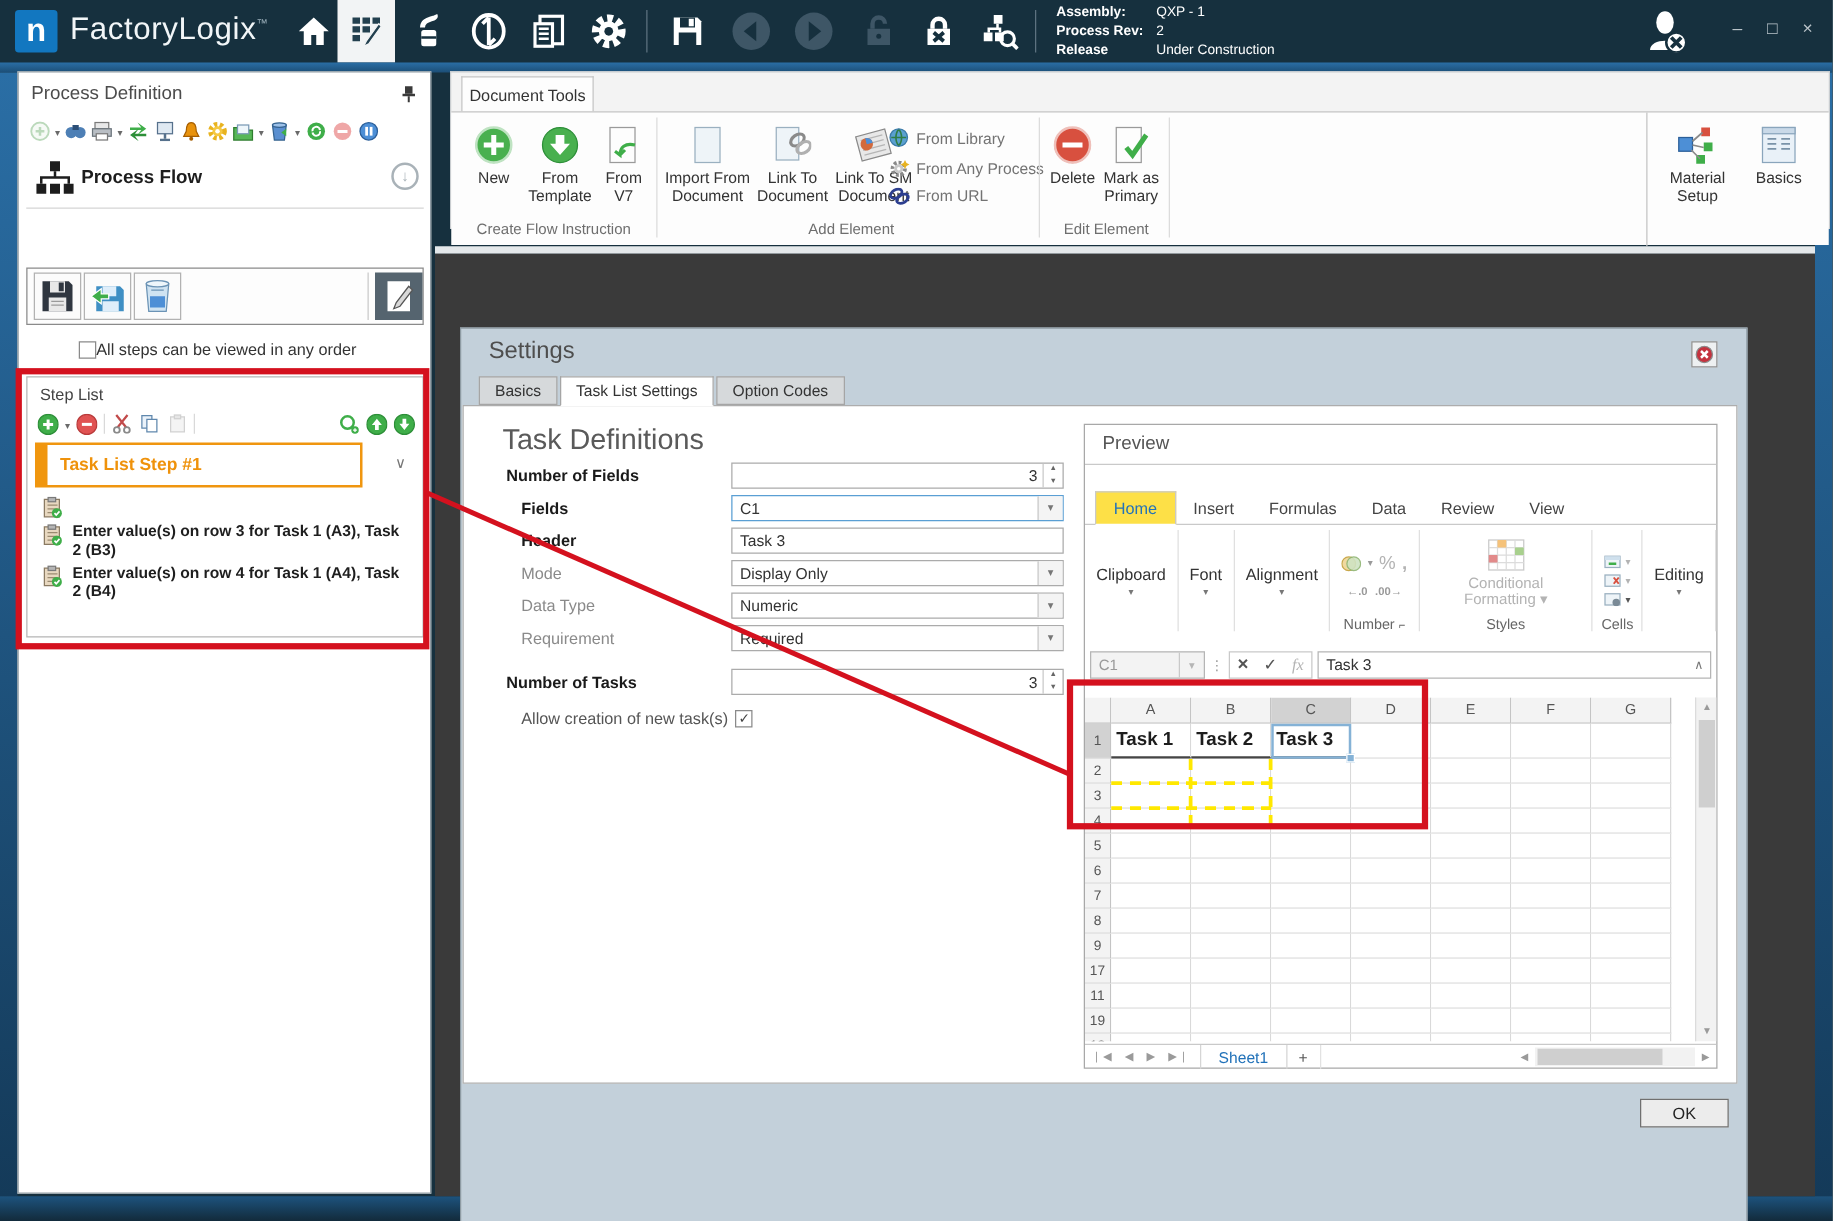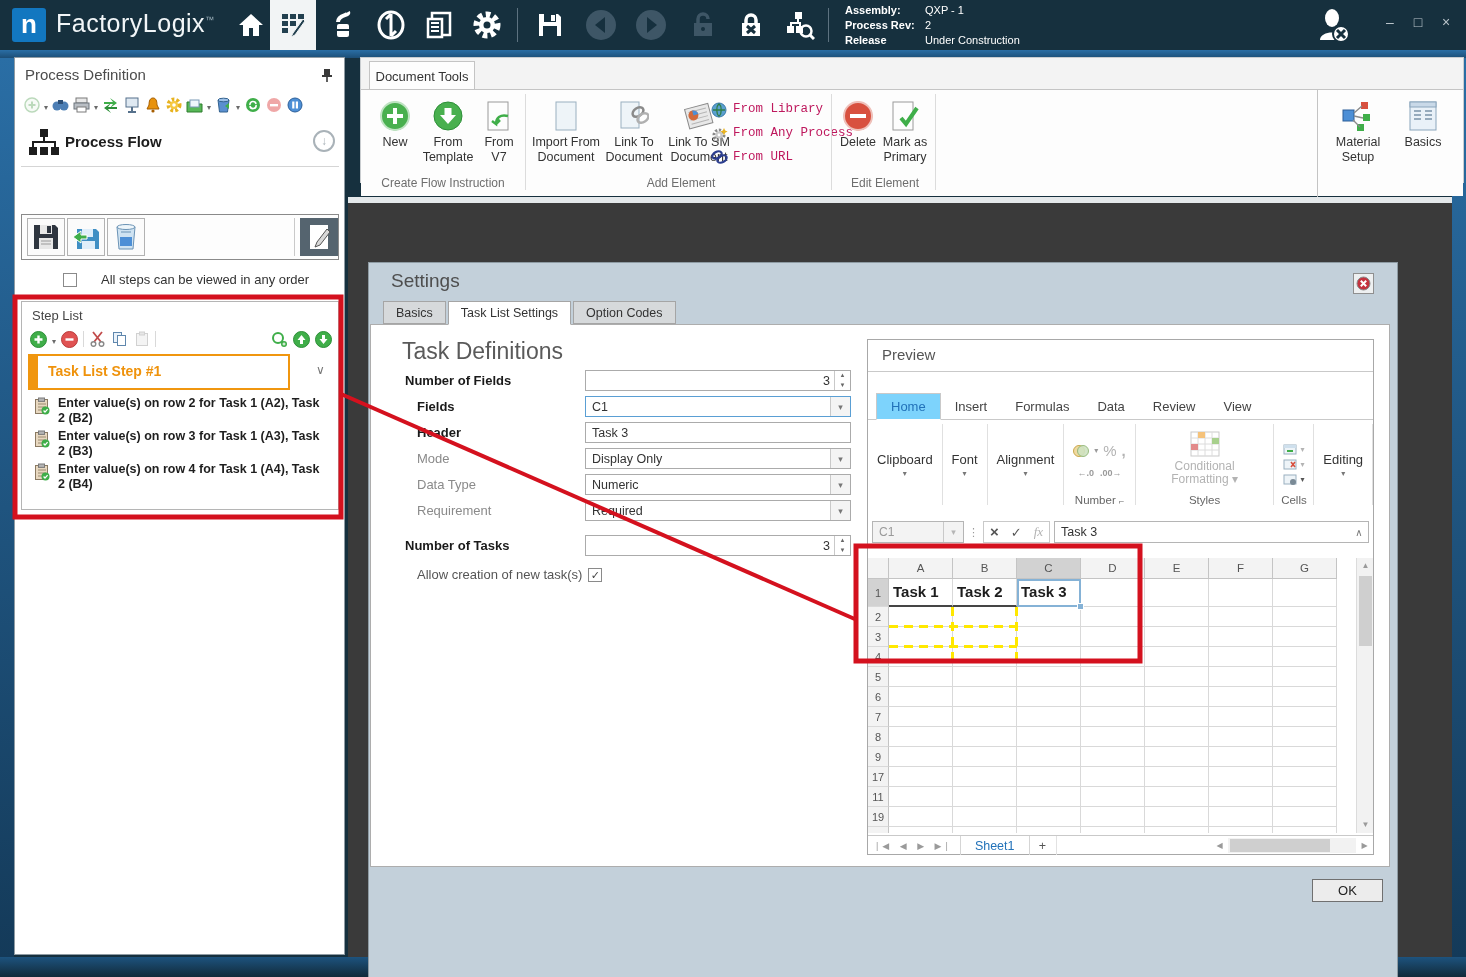--- a/index.html
+++ b/index.html
@@ -44,21 +44,21 @@
   .circ-btn::after { content:"↓"; }
   #lp-div1 { position:absolute; left:6px; top:108px; width:318px; height:1px; background:#d5d5d5; }
   #lp-edit { position:absolute; left:0; top:114px; width:331px; height:38px; }
   #lp-edit .lbl { position:absolute; left:52px; top:8px; font-size:15px; font-weight:bold; color:#1d1d1d; }
   #lp-btnbar { position:absolute; left:6px; top:156px; width:318px; height:46px; border:1px solid #8a8a8a; background:#fdfdfd; }
   .sq-btn { position:absolute; top:3px; width:38px; height:38px; border:1px solid #b2b2b2; background:#fbfbfb;
     display:flex; align-items:center; justify-content:center; }
   #lp-btnbar .vsep { position:absolute; left:272px; top:3px; width:1px; height:38px; background:#c9c9c9; }
   #btn-edit-dark { position:absolute; left:278px; top:3px; width:38px; height:38px; background:#55646f;
     display:flex; align-items:center; justify-content:center; }
-  #lp-check { position:absolute; left:16px; top:214px; display:flex; align-items:center; gap:24px;padding-left:32px; }
+  #lp-check { position:absolute; left:16px; top:214px; display:flex; align-items:center; gap:0;padding-left:32px; }
   .cb { width:14px; height:14px; border:1px solid #8a8a8a; background:#fff; font-size:11px; line-height:12px; text-align:center; color:#444; }
   #lp-check .lbl { font-size:13px; color:#333; }
 
   
   #steplist { position:absolute; left:6px; top:243px; width:318px; height:209px; border:1px solid #b5b5b5; background:#fff; }
   #sl-title { position:absolute; left:10px; top:6px; font-size:13px; color:#444; }
   #sl-toolbar { position:absolute; left:8px; top:26px; width:302px; height:22px; display:flex; align-items:center; gap:5px; }
   #sl-toolbar .flex-sp { flex:1; }
   .tsep { width:1px; height:16px; background:#d9d9d9; }
   #sl-sel { position:absolute; left:6px; top:52px; width:306px; height:36px; }
@@ -75,21 +75,21 @@
   #ribbon { position:absolute; left:348px; top:57px; width:1104px; height:126px; background:#f3f3f3; border:1px solid #c9cdd0;margin-left:12px; }
   #ribbon-strip { position:absolute; left:348px; top:197px; width:1104px; height:6px; background:#e4e8ea; }
   #doc-tab { position:absolute; left:8px; top:3px; width:106px; height:29px; background:#fdfdfd;
     border:1px solid #c4c4c4; border-bottom:none; font-size:13px; color:#333;
     display:flex; align-items:center; justify-content:center; }
   #ribbon-body { position:absolute; left:0; top:31px; width:1102px; height:107px; background:#fdfdfd; border-top:1px solid #c4c4c4; }
   .rgroup-label { position:absolute; bottom:6px; font-size:12px; color:#6e6e6e; text-align:center; }
   .rsep { position:absolute; top:4px; width:1px; height:96px; background:#dcdcdc; }
   .bigbtn { position:absolute; top:6px; text-align:center; font-size:12.5px; color:#333; line-height:15px; }
   .bigbtn .ic { height:36px; display:flex; align-items:flex-end; justify-content:center; margin-bottom:3px; }
-  .smallbtn { position:absolute; display:flex; gap:5px; font-size:12.5px; color:#be185d;font-family:Liberation Mono, monospace; }
+  .smallbtn { position:absolute; display:flex; align-items:center; gap:5px; font-size:12.5px; color:#737373; }
   #ribbon-right-sep { position:absolute; left:956px; top:0; width:1px; height:107px; background:#c4c4c4; }
 
   
   #workspace { position:absolute; left:348px; top:203px; width:1104px; height:754px; background:#3a3a3a; }
   #dialog { position:absolute; left:20px; top:59px; width:1030px; height:720px; background:#c3d0da; border:1px solid #8e9ba3;text-decoration:underline; }
   #dlg-title { position:absolute; left:22px; top:7px; font-size:19px; color:#4e4e4e; }
   #dlg-close { position:absolute; left:984px; top:10px; width:21px; height:21px; background:#eef0f1; border:1px solid #8f8f8f;
     display:flex; align-items:center; justify-content:center; }
   #dlg-tabs { position:absolute; left:14px; top:38px; height:24px; display:flex; }
   .dtab { height:23px; padding:0 12px; font-size:12.5px; color:#333; background:#d6d9db; border:1px solid #a5a5a5;
@@ -112,21 +112,21 @@
     font-size:9px; display:flex; align-items:center; justify-content:center; }
   .ctl .spin { width:16px; height:19px; border-left:1px solid #c9c9c9; display:flex; flex-direction:column; }
   .ctl .spin span { flex:1; font-size:6px; color:#666; text-align:center; line-height:9px; }
 
   
   #preview { position:absolute; left:496px; top:14px; width:507px; height:516px; border:1px solid #a8a8a8; background:#fff; }
   #pv-title { position:absolute; left:14px; top:6px; font-size:15px; color:#555; }
   #pv-titleline { position:absolute; left:0; top:31px; width:505px; height:1px; background:#c9c9c9; }
   #pv-tabs { position:absolute; left:8px; top:53px; height:27px; display:flex; }
   .ptab { padding:0 14px; font-size:13px; color:#444; display:flex; align-items:center; }
-  .ptab.active { color:#2272b9; border:1px solid #c9c9c9; border-bottom:1px solid #fff; background:#7dd3fc; position:relative; z-index:2; }
+  .ptab.active { color:#2272b9; border:1px solid #c9c9c9; border-bottom:1px solid #fff; background:#fde047; position:relative; z-index:2; }
   #pv-tabline { position:absolute; left:0; top:79px; width:505px; height:1px; background:#c9c9c9; }
   #pv-groups { position:absolute; left:0; top:80px; width:505px; height:89px; display:flex; align-items:stretch; }
   .pgroup { position:relative; display:flex; flex-direction:column; align-items:center; justify-content:center;
     font-size:13px; color:#333; padding:0 9px; }
   .pgroup .gcaret { font-size:8px; color:#777; margin-top:2px; }
   .pvsep { width:1px; background:#e0e0e0; margin:4px 0; }
   .pglabel { position:absolute; bottom:3px; width:100%; text-align:center; font-size:11.5px; color:#666; }
   .gray { color:#b3b3b3; }
   #grp-number .icons-top { display:flex; align-items:center; gap:5px; height:26px; margin-bottom:4px; }
   #grp-number .icons-bot { display:flex; gap:6px; font-size:9px; color:#9a9a9a; font-weight:bold; margin-bottom:14px; }
@@ -544,21 +544,20 @@
       </div>
       <div id="sl-items">
           <div class="step-item">
             <svg width="16" height="18">
               <rect x="1.5" y="2.5" width="12" height="14" fill="#e8d8c0" stroke="#8a7a62"></rect>
               <rect x="4.5" y="1" width="6" height="3.4" fill="#b5b5b5" stroke="#7a7a7a"></rect>
               <path d="M4 7 h8 M4 10 h8 M4 13 h5" stroke="#9a8a70" stroke-width="1"></path>
               <circle cx="11.5" cy="13.5" r="4" fill="#3fae49"></circle>
               <path d="M9.6 13.5 l1.4 1.6 l2.6 -3" stroke="#fff" stroke-width="1.3" fill="none"></path>
             </svg>
-            <span class="txt">Enter value(s) on row 2 for Task 1 (A2), Task 2 (B2)</span>
           </div>
           <div class="step-item">
             <svg width="16" height="18">
               <rect x="1.5" y="2.5" width="12" height="14" fill="#e8d8c0" stroke="#8a7a62"></rect>
               <rect x="4.5" y="1" width="6" height="3.4" fill="#b5b5b5" stroke="#7a7a7a"></rect>
               <path d="M4 7 h8 M4 10 h8 M4 13 h5" stroke="#9a8a70" stroke-width="1"></path>
               <circle cx="11.5" cy="13.5" r="4" fill="#3fae49"></circle>
               <path d="M9.6 13.5 l1.4 1.6 l2.6 -3" stroke="#fff" stroke-width="1.3" fill="none"></path>
             </svg>
             <span class="txt">Enter value(s) on row 3 for Task 1 (A3), Task 2 (B3)</span>

